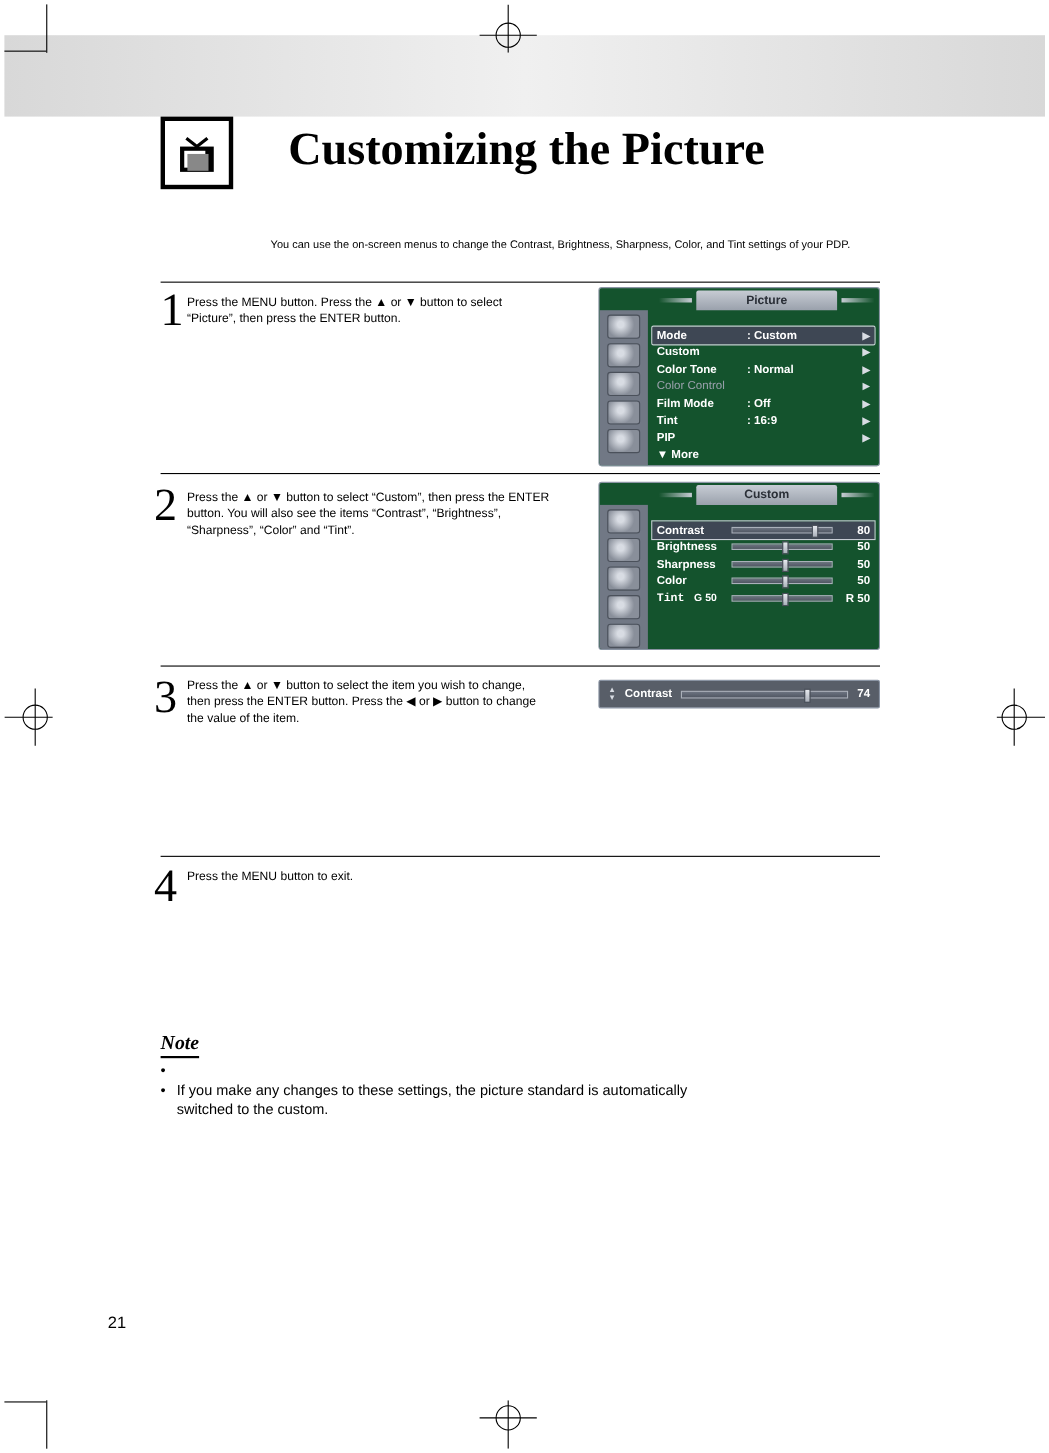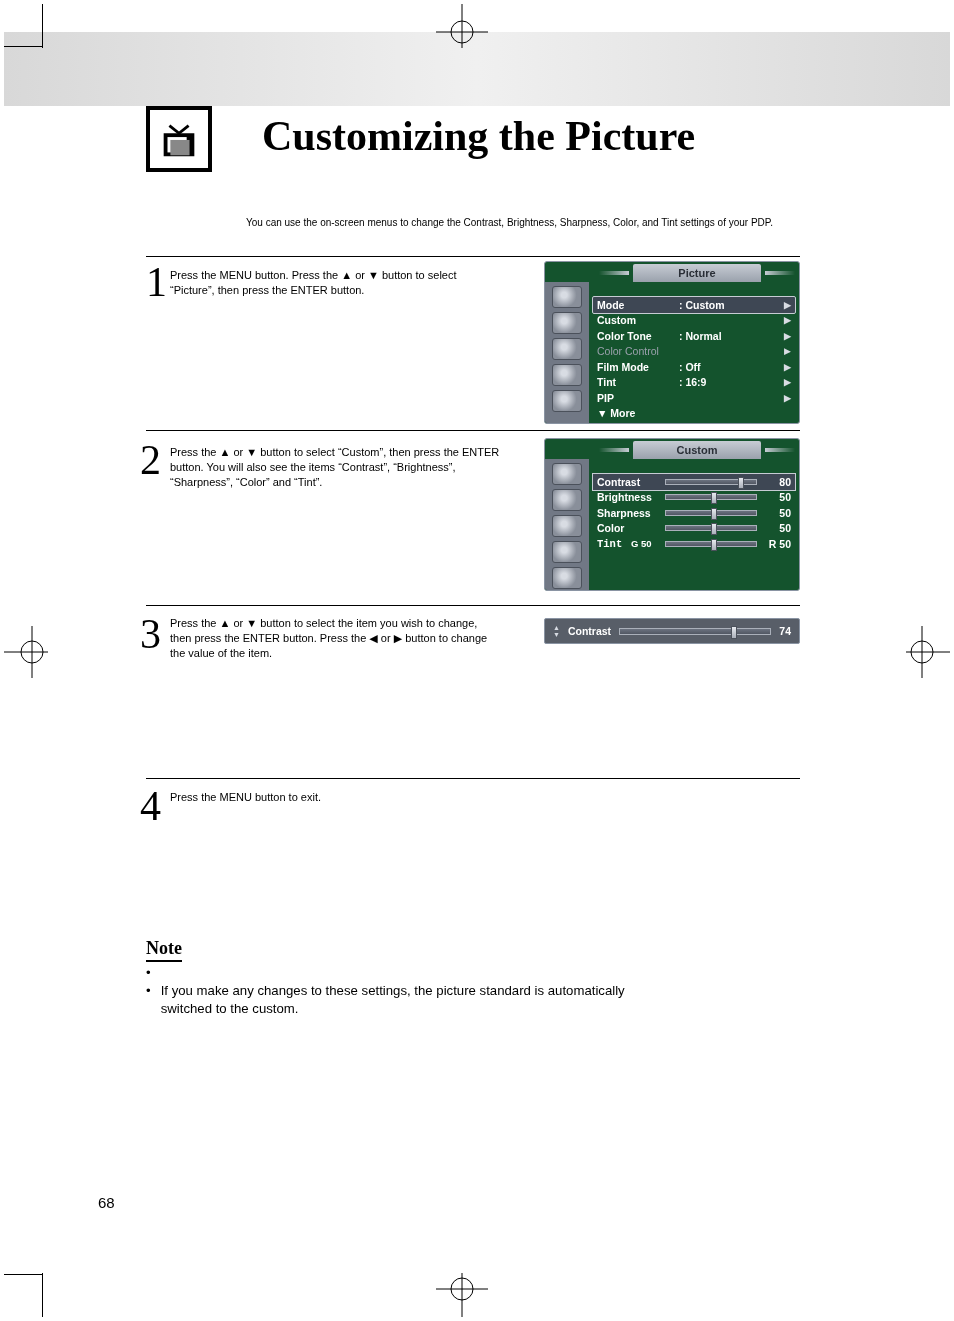--- a/index.html
+++ b/index.html
@@ -155,21 +155,21 @@
     background: linear-gradient(#6c7380,#515763);
   }
   .adjbar .thumb {
     position: absolute; top: -3px; width: 6px; height: 13px;
     background: linear-gradient(#e6e9ee,#aab0ba); border: 1px solid #4b515b;
   }
 
   .note-head {
     position: absolute; top: 938px; left: 146px;
     font-family: Georgia, 'Times New Roman', serif;
-    font-weight: 700; font-size: 18px;
+    font-style: italic; font-weight: 700; font-size: 18px;
     border-bottom: 2px solid #000; padding-bottom: 1px;
   }
   .note-list {
     position: absolute; top: 964px; left: 146px; width: 520px;
     font-size: 13.2px; line-height: 1.35;
   }
   .note-list .bul { display: flex; gap: 8px; }
   .note-list .bul .dot { width: 8px; }
 
   .page-num {
@@ -371,13 +371,13 @@
 <div class="note-list" id="note-list">
     <div class="bul">
       <span class="dot">•</span>
     </div>
     <div class="bul">
       <span class="dot">•</span>
       <span>If you make any changes to these settings, the picture standard is automatically switched to the custom.</span>
     </div>
   </div>
 
-<div class="page-num">68</div>
+<div class="page-num">21</div>
 
 </body></html>

